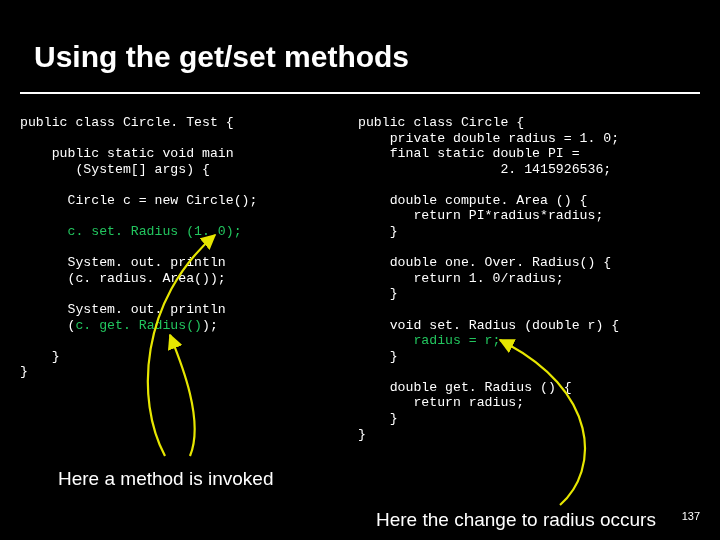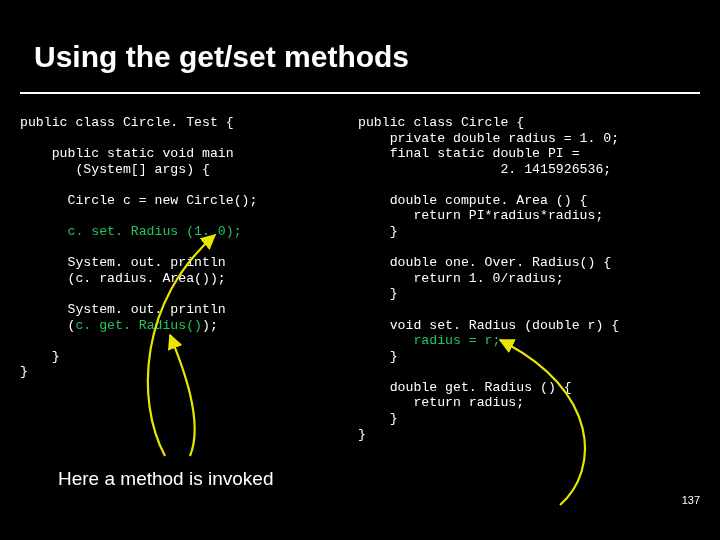--- a/index.html
+++ b/index.html
@@ -6,21 +6,21 @@
   html, body { width: 720px; height: 540px; background: #000; font-family: Arial, sans-serif; overflow: hidden; }
   .slide { position: relative; width: 720px; height: 540px; background: #000; color: #fff; }
   .title { position: absolute; left: 34px; top: 40px; font-size: 30px; color: #fff; font-weight: bold; }
   .title-rule { position: absolute; left: 20px; top: 92px; width: 680px; height: 2px; background: #fff; }
   .code-left, .code-right { position: absolute; font-family: "Courier New", Courier, monospace; font-size: 13.2px; line-height: 1.18; color: #fff; white-space: pre; }
   .code-left  { left: 20px;  top: 115px; width: 330px; }
   .code-right { left: 358px; top: 115px; width: 350px; }
   .orange { color: #22c55e; }
   .caption-left  { position: absolute; left: 58px;  top: 460px; font-size: 19px; color: #fff; margin-top: 8px; }
   .caption-right { position: absolute; left: 376px; top: 509px; font-size: 19px; color: #fff; }
-  .pagenum { position: absolute; right: 20px; bottom: 34px; font-size: 11px; color: #fff; }
+  .pagenum { position: absolute; right: 20px; bottom: 18px; font-size: 11px; color: #fff; }
   svg.arrows { position: absolute; left: 0; top: 0; width: 720px; height: 540px; pointer-events: none; }
 </style>
 </head>
 <body>
 
 <div class="slide">
 
   <div class="title">Using the get/set methods</div>
   <div class="title-rule"></div>
 
@@ -58,20 +58,21 @@
 <span>    void set. Radius (double r) {</span>
 <span class="orange">       radius = r;</span>
 <span>    }</span>
 <span></span>
 <span>    double get. Radius () {</span>
 <span>       return radius;</span>
 <span>    }</span>
 <span>}</span></div>
 
   <div class="caption-left">Here a method is invoked</div>
+  <div class="caption-right">Here the change to radius occurs</div>
   <div class="pagenum">137</div>
 
   <svg class="arrows" viewBox="0 0 720 540">
     <defs>
       <marker id="ah" viewBox="0 0 10 10" refX="9" refY="5" markerWidth="7" markerHeight="7" orient="auto-start-reverse">
         <path d="M 0 0 L 10 5 L 0 10 z" fill="#e6e600"></path>
       </marker>
     </defs>
 
     <path d="M 165 456 C 135 400, 140 300, 215 235" stroke="#e6e600" stroke-width="2.2" fill="none" marker-end="url(#ah)"></path>

